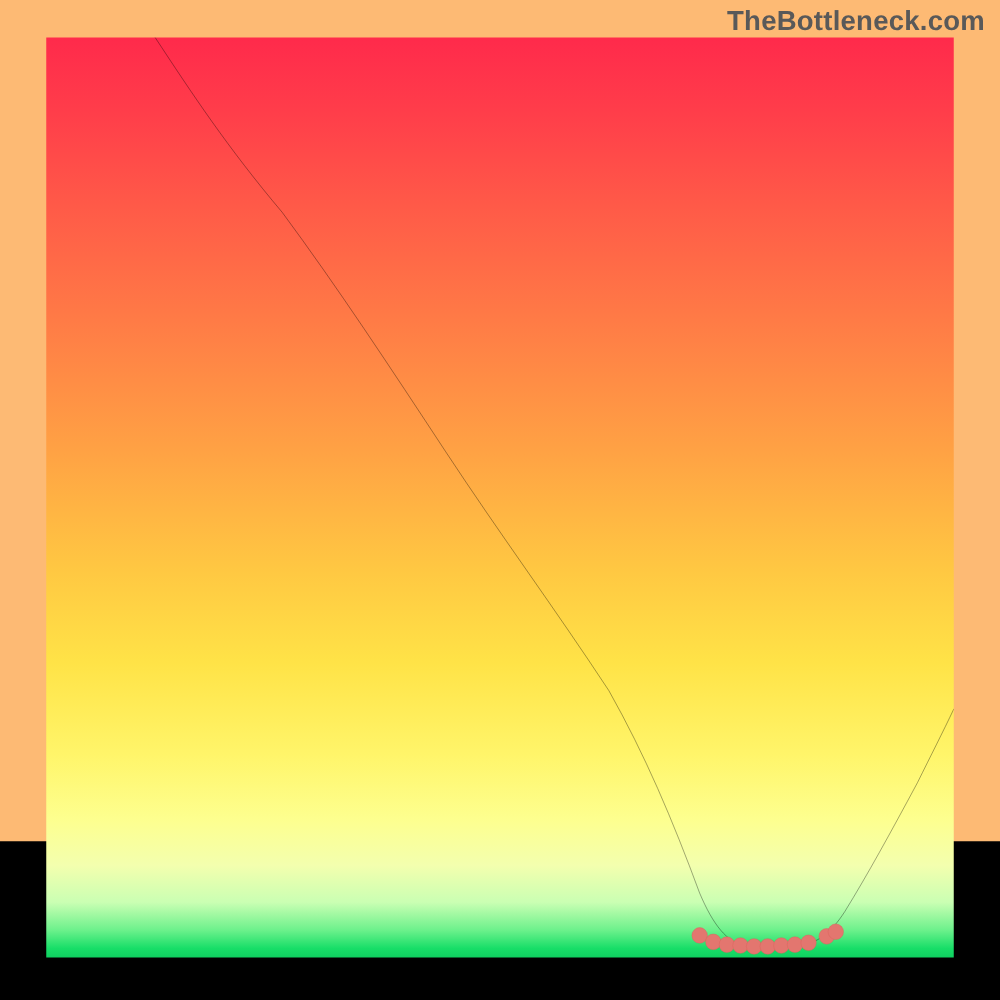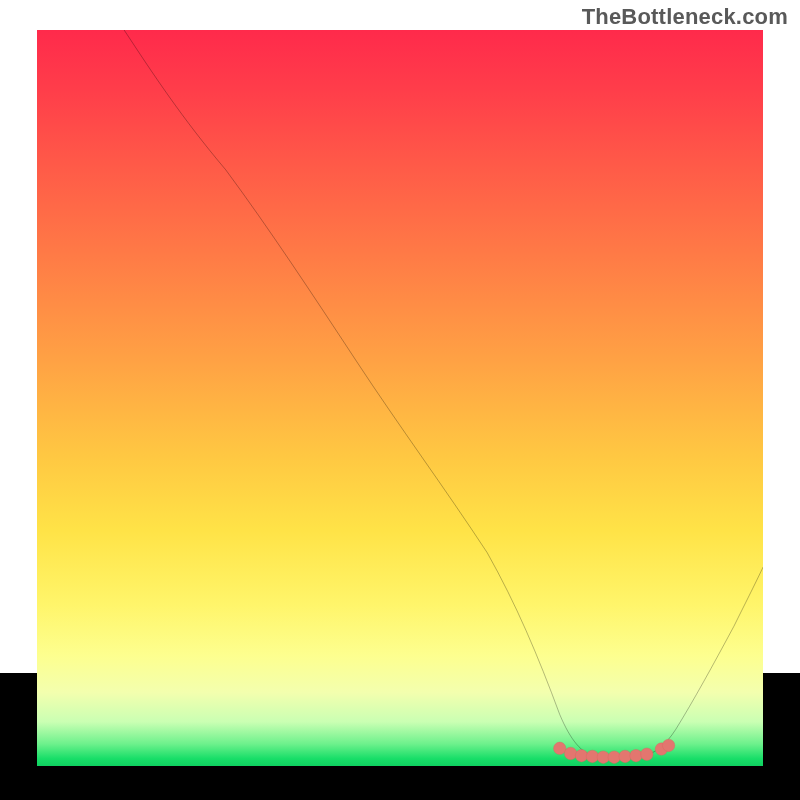--- a/index.html
+++ b/index.html
@@ -8,21 +8,21 @@
     width: 800px;
     height: 800px;
     background: #000;
     overflow: hidden;
     font-family: Arial, Helvetica, sans-serif;
   }
   .frame {
     position: relative;
     width: 800px;
     height: 673px;
-    background: #ffffff;
+    background: #fdba74;
   }
   .watermark {
     position: absolute;
     top: 4px;
     right: 12px;
     color: #595959;
     font-size: 22px;
     font-weight: 600;
     letter-spacing: 0.2px;
     z-index: 5;

